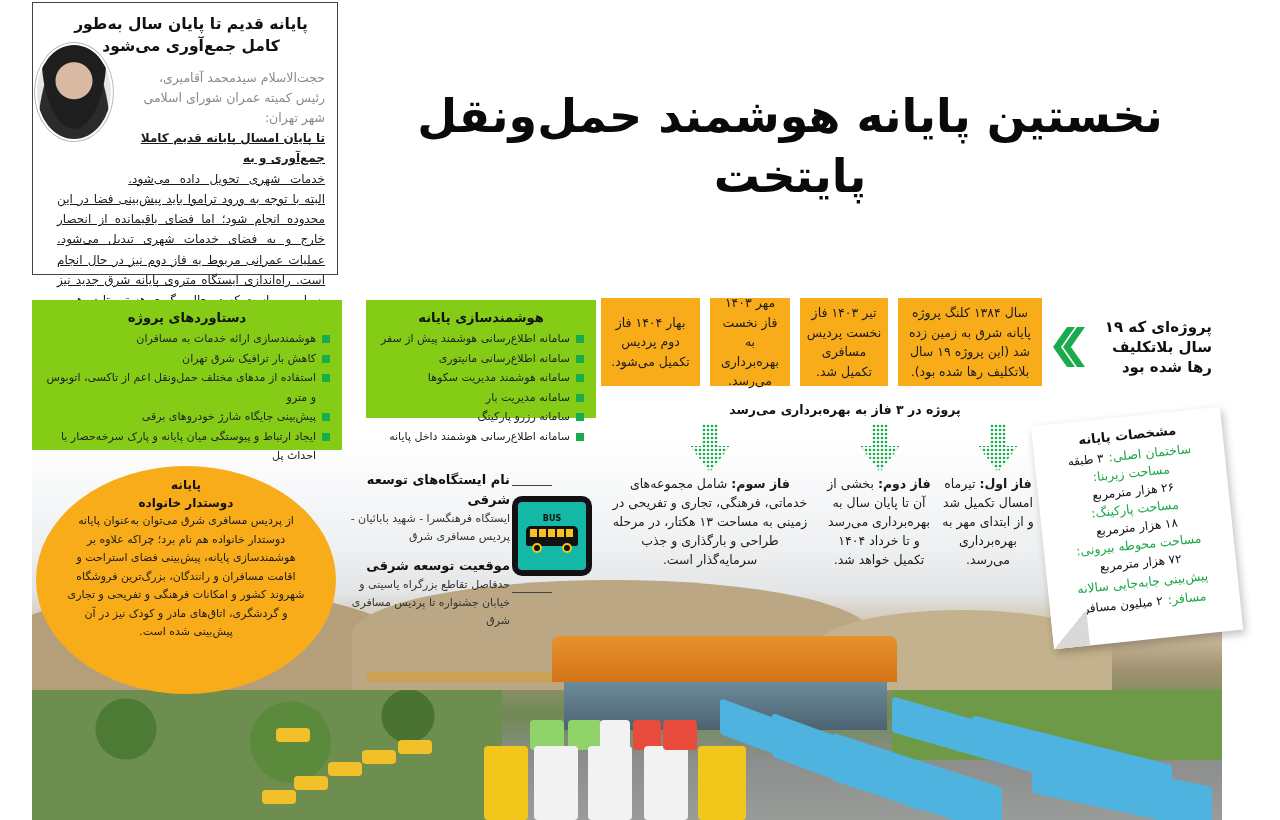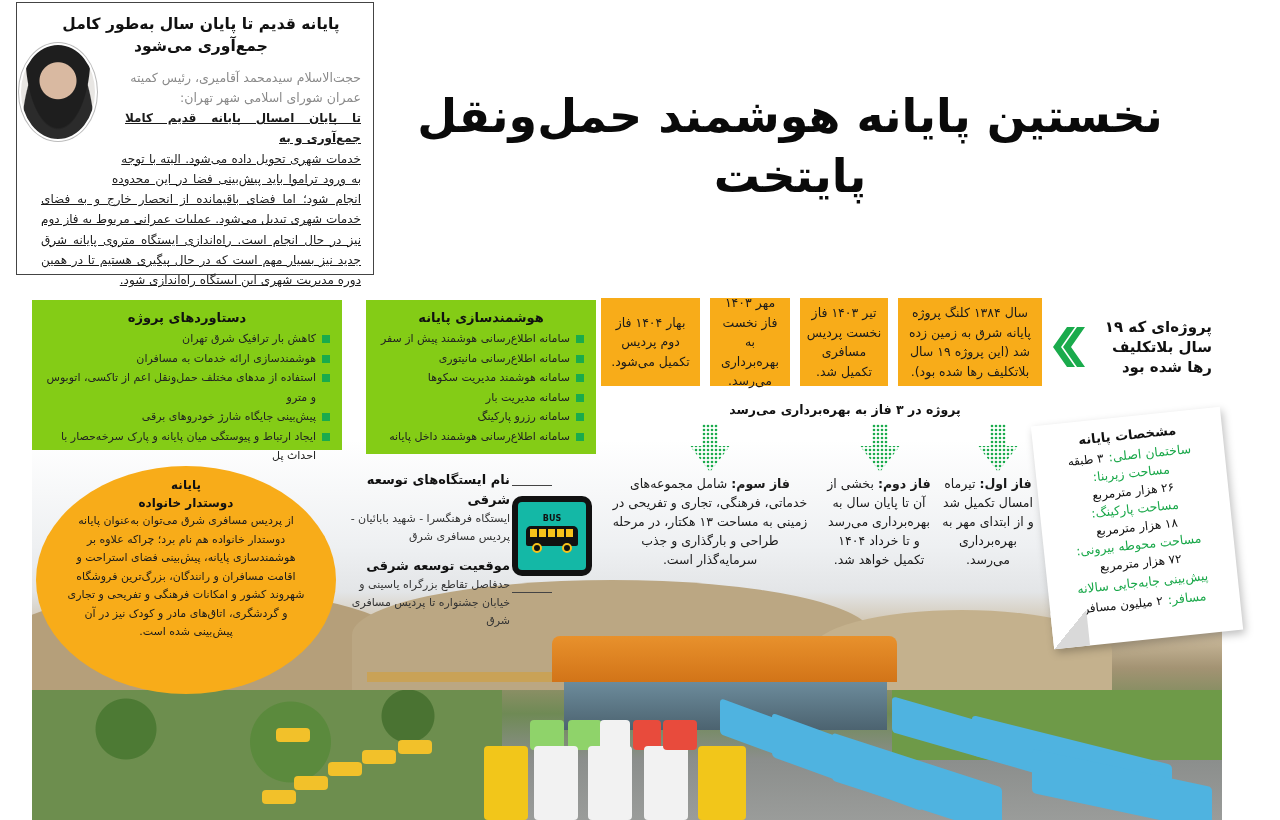--- a/index.html
+++ b/index.html
@@ -1,21 +1,21 @@
 <!DOCTYPE html>
 <html><head>
 <meta charset="utf-8">
 <style>
   * { box-sizing: border-box; margin: 0; padding: 0; }
   html, body { width: 1280px; height: 820px; overflow: hidden; background: #ffffff; }
   body { position: relative; font-family: "DejaVu Sans", sans-serif; color: #111; direction: rtl; }
 
   
   .interview {
-    position: absolute; left: 16px; top: 2px; width: 358px; height: 273px;
+    position: absolute; left: 32px; top: 2px; width: 306px; height: 273px;
     border: 1.5px solid #444; background: #fff; padding: 10px 12px 8px 24px;
   }
   .interview .ititle { font-weight: bold; font-size: 15.5px; line-height: 22px; text-align: center; color: #111; }
   .interview .speaker { color: #8a8a8a; font-size: 12.5px; line-height: 20px; text-align: right; margin-top: 11px; padding-right: 0; }
   .interview .body { font-size: 12px; line-height: 20.3px; text-align: justify; color: #1a1a1a; text-decoration: underline; }
   .interview .lead { display: block; font-weight: bold; }
   .avatar {
     position: absolute; left: 2px; top: 40px; width: 78px; height: 98px; border-radius: 50%;
     border: 2px solid #ffffff; box-shadow: 0 0 0 1px #bbb;
     background: radial-gradient(circle at 50% 38%, #d9b9a1 0 18px, transparent 19px),
@@ -29,21 +29,21 @@
   
   .headline {
     position: absolute; right: 60px; top: 86px; width: 860px; text-align: center;
     font-family: "DejaVu Sans", sans-serif; font-weight: bold; font-size: 46px; line-height: 60px; color: #0a0a0a;
     letter-spacing: -1px;
   }
 
   
   .greybox { position: absolute; background: #84cc16; padding: 10px 12px; }
   .achievements { left: 32px; top: 300px; width: 310px; height: 150px; }
-  .smart { left: 366px; top: 300px; width: 230px; height: 154px; }
+  .smart { left: 366px; top: 300px; width: 230px; height: 118px; }
   .greybox .gtitle { font-weight: bold; font-size: 13px; text-align: center; margin-bottom: 4px; }
   .greybox ul { list-style: none; }
   .greybox li { font-size: 11px; line-height: 19.5px; text-align: right; position: relative; padding-right: 14px; color: #222; }
   .greybox li .bullet { position: absolute; right: 0; top: 6px; width: 8px; height: 8px; background: #1aab4c; }
 
   
   .timeline { position: absolute; top: 298px; right: 238px; display: flex; flex-direction: row; gap: 10px; }
   .tbox {
     background: #f8ac19; color: #1a1a1a; font-size: 12.5px; line-height: 19.5px; text-align: center;
     height: 88px; padding: 8px 6px; display: flex; align-items: center; justify-content: center;
@@ -155,22 +155,22 @@
   <div class="bus b" style="left:740px; top:300px; width:150px; height:44px; transform:skewY(20deg);"></div>
   <div class="bus b" style="left:800px; top:320px; width:170px; height:48px; transform:skewY(18deg);"></div>
   <div class="bus b" style="left:860px; top:282px; width:180px; height:36px; transform:skewY(16deg);"></div>
   <div class="bus b" style="left:940px; top:300px; width:200px; height:40px; transform:skewY(14deg);"></div>
   <div class="bus b" style="left:1000px; top:328px; width:180px; height:44px; transform:skewY(12deg);"></div>
 </div>
 
 <div class="greybox achievements">
   <div class="gtitle">دستاوردهای پروژه</div>
   <ul>
+    <li><span class="bullet"></span><span>هوشمندسازی ارائه خدمات به مسافران</span></li>
     <li><span class="bullet"></span><span>کاهش بار ترافیک شرق تهران</span></li>
-    <li><span class="bullet"></span><span>هوشمندسازی ارائه خدمات به مسافران</span></li>
     <li><span class="bullet"></span><span>استفاده از مدهای مختلف حمل‌ونقل اعم از تاکسی، اتوبوس و مترو</span></li>
     <li><span class="bullet"></span><span>پیش‌بینی جایگاه شارژ خودروهای برقی</span></li>
     <li><span class="bullet"></span><span>ایجاد ارتباط و پیوستگی میان پایانه و پارک سرخه‌حصار با احداث پل</span></li>
   </ul>
 </div>
 
 <div class="greybox smart">
   <div class="gtitle">هوشمندسازی پایانه</div>
   <ul>
     <li><span class="bullet"></span><span>سامانه اطلاع‌رسانی هوشمند پیش از سفر</span></li>

